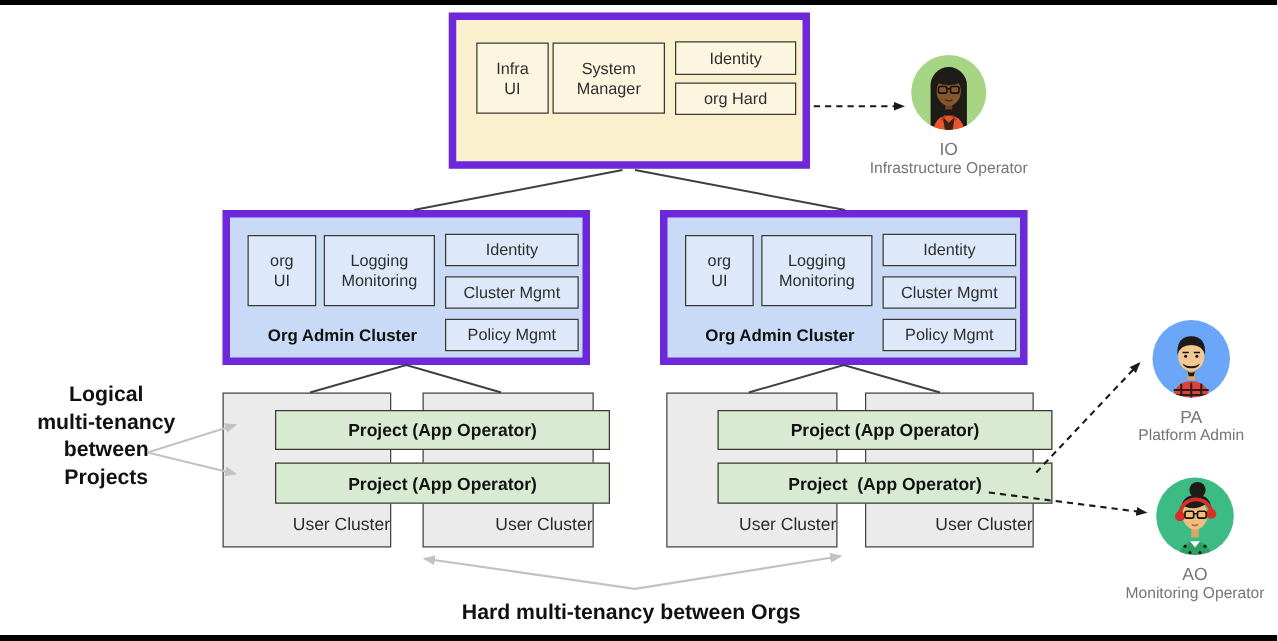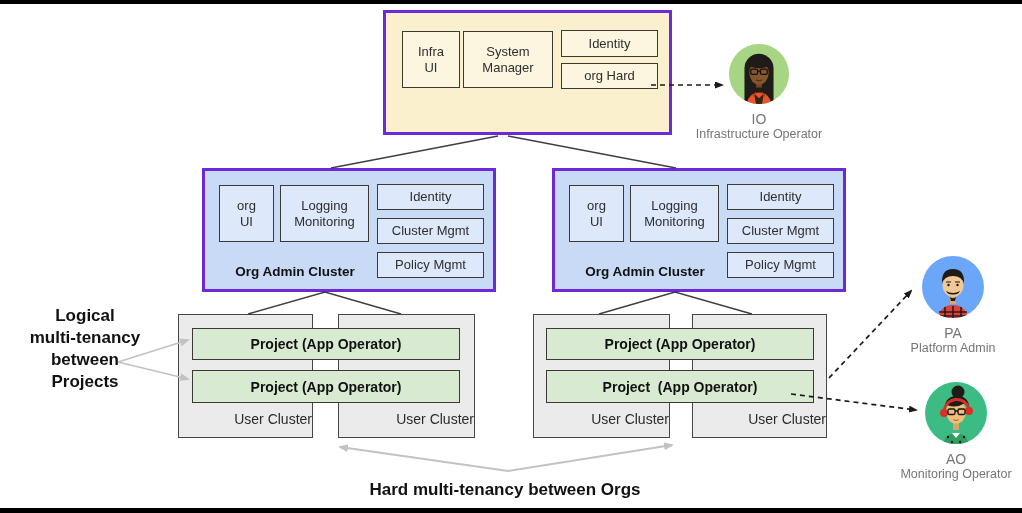--- a/index.html
+++ b/index.html
@@ -6,21 +6,21 @@
   #canvas {
     position:relative; width:1022px; height:513px; overflow:hidden;
     background:#ffffff;
     font-family:"Liberation Sans", "DejaVu Sans", sans-serif;
     color:#212121;
   }
   .edgebar { position:absolute; left:0; width:1022px; background:#000000; }
   #edgebar-top { top:0; height:4px; }
   #edgebar-bottom { top:508px; height:5px; }
 
-  .cluster { position:absolute; box-sizing:border-box; border:3px solid #6d28d9;margin-left:24px; }
+  .cluster { position:absolute; box-sizing:border-box; border:6px solid #6d28d9; }
   #root-cluster   { left:359px; top:10px;  width:289px; height:125px; background:#FBF0CE; }
   #org-cluster-left  { left:178px; top:168px; width:294px; height:124px; background:#C8DAF6; }
   #org-cluster-right { left:528px; top:168px; width:294px; height:124px; background:#C8DAF6; }
 
   .comp {
     position:absolute; box-sizing:border-box; border:1.5px solid #3a3a32;
     display:flex; align-items:center; justify-content:center; text-align:center;
     font-size:13px; line-height:16px; color:#2e2e2e; white-space:pre-line;
   }
   .comp-cream { background:#FCF6E0; }
@@ -37,21 +37,21 @@
     position:absolute; box-sizing:border-box; border:1.5px solid #464646;
     background:#EBEBEB;
   }
   .user-cluster-label {
     position:absolute; left:0; right:0; bottom:10px; text-align:right;
     font-size:14px; color:#2b2b2b;
   }
   .project-bar {
     position:absolute; box-sizing:border-box; border:1.5px solid #3a3a32;
     background:#D8EBD2; display:flex; align-items:center; justify-content:center;
-    font-weight:bold; font-size:14px; color:#111111; white-space:pre;
+    font-weight:bold; font-size:14px; color:#111111; white-space:pre;margin-left:28px;
   }
 
   .note { position:absolute; font-weight:bold; color:#111111; text-align:center; }
   #note-left   { left:5px; top:305px; width:160px; font-size:17px; line-height:22px; white-space:pre-line; }
   #note-bottom { left:280px; top:480px; width:450px; font-size:17px; }
 
   .actor { position:absolute; width:150px; display:flex; flex-direction:column; align-items:center; }
   #actor-io { left:684px; top:43px; }
   #actor-pa { left:878px; top:255px; }
   #actor-ao { left:881px; top:381px; }

